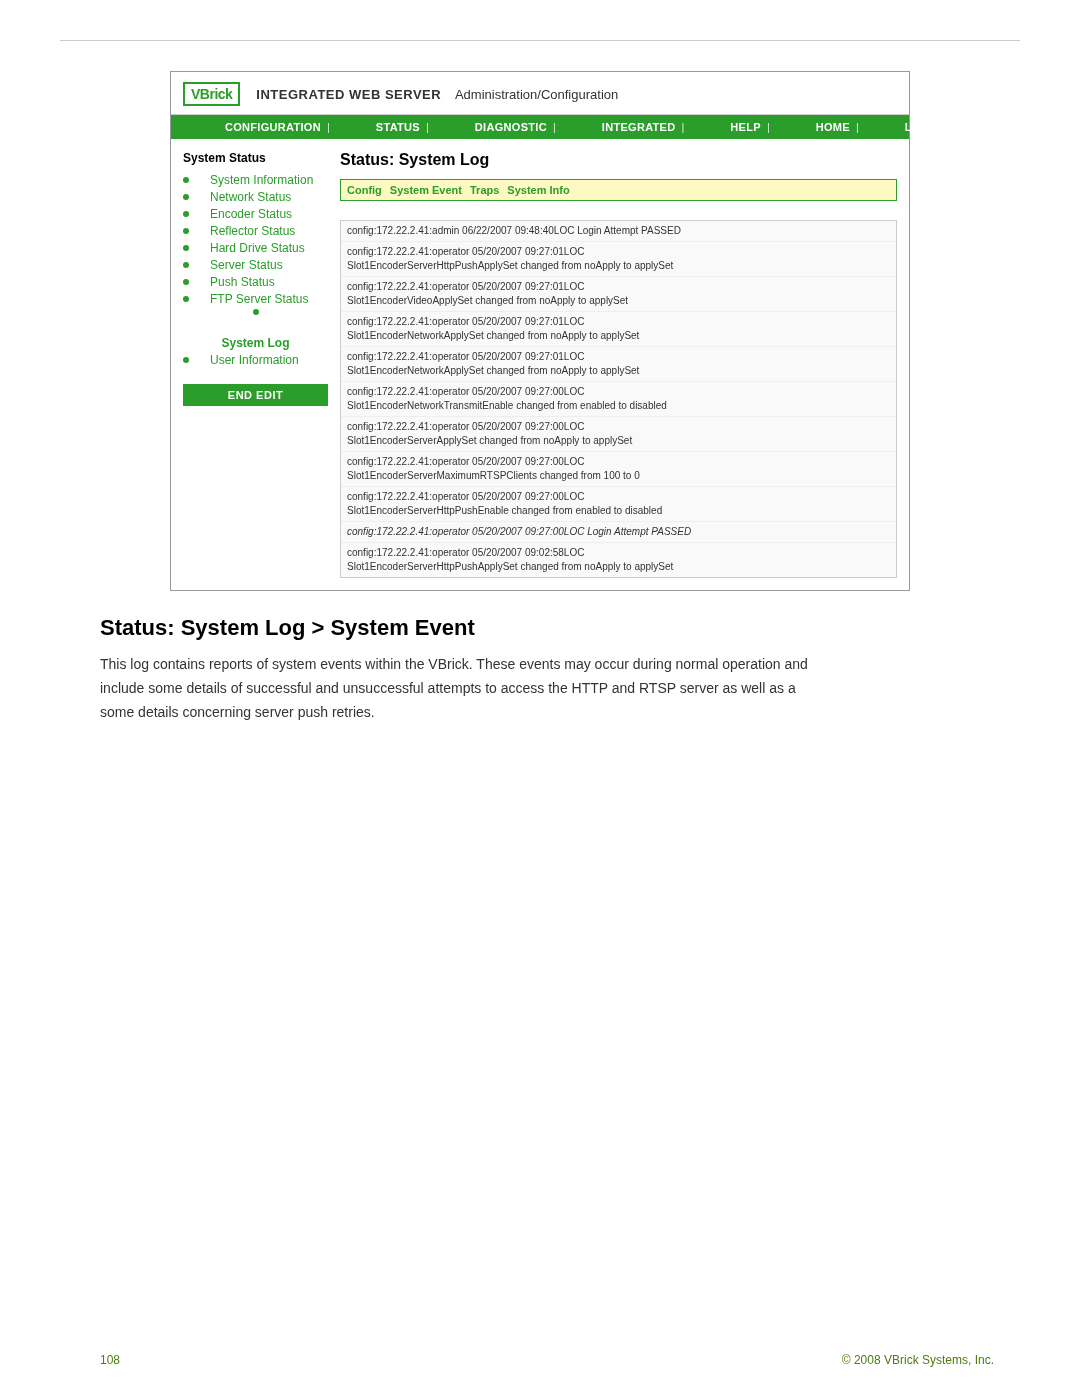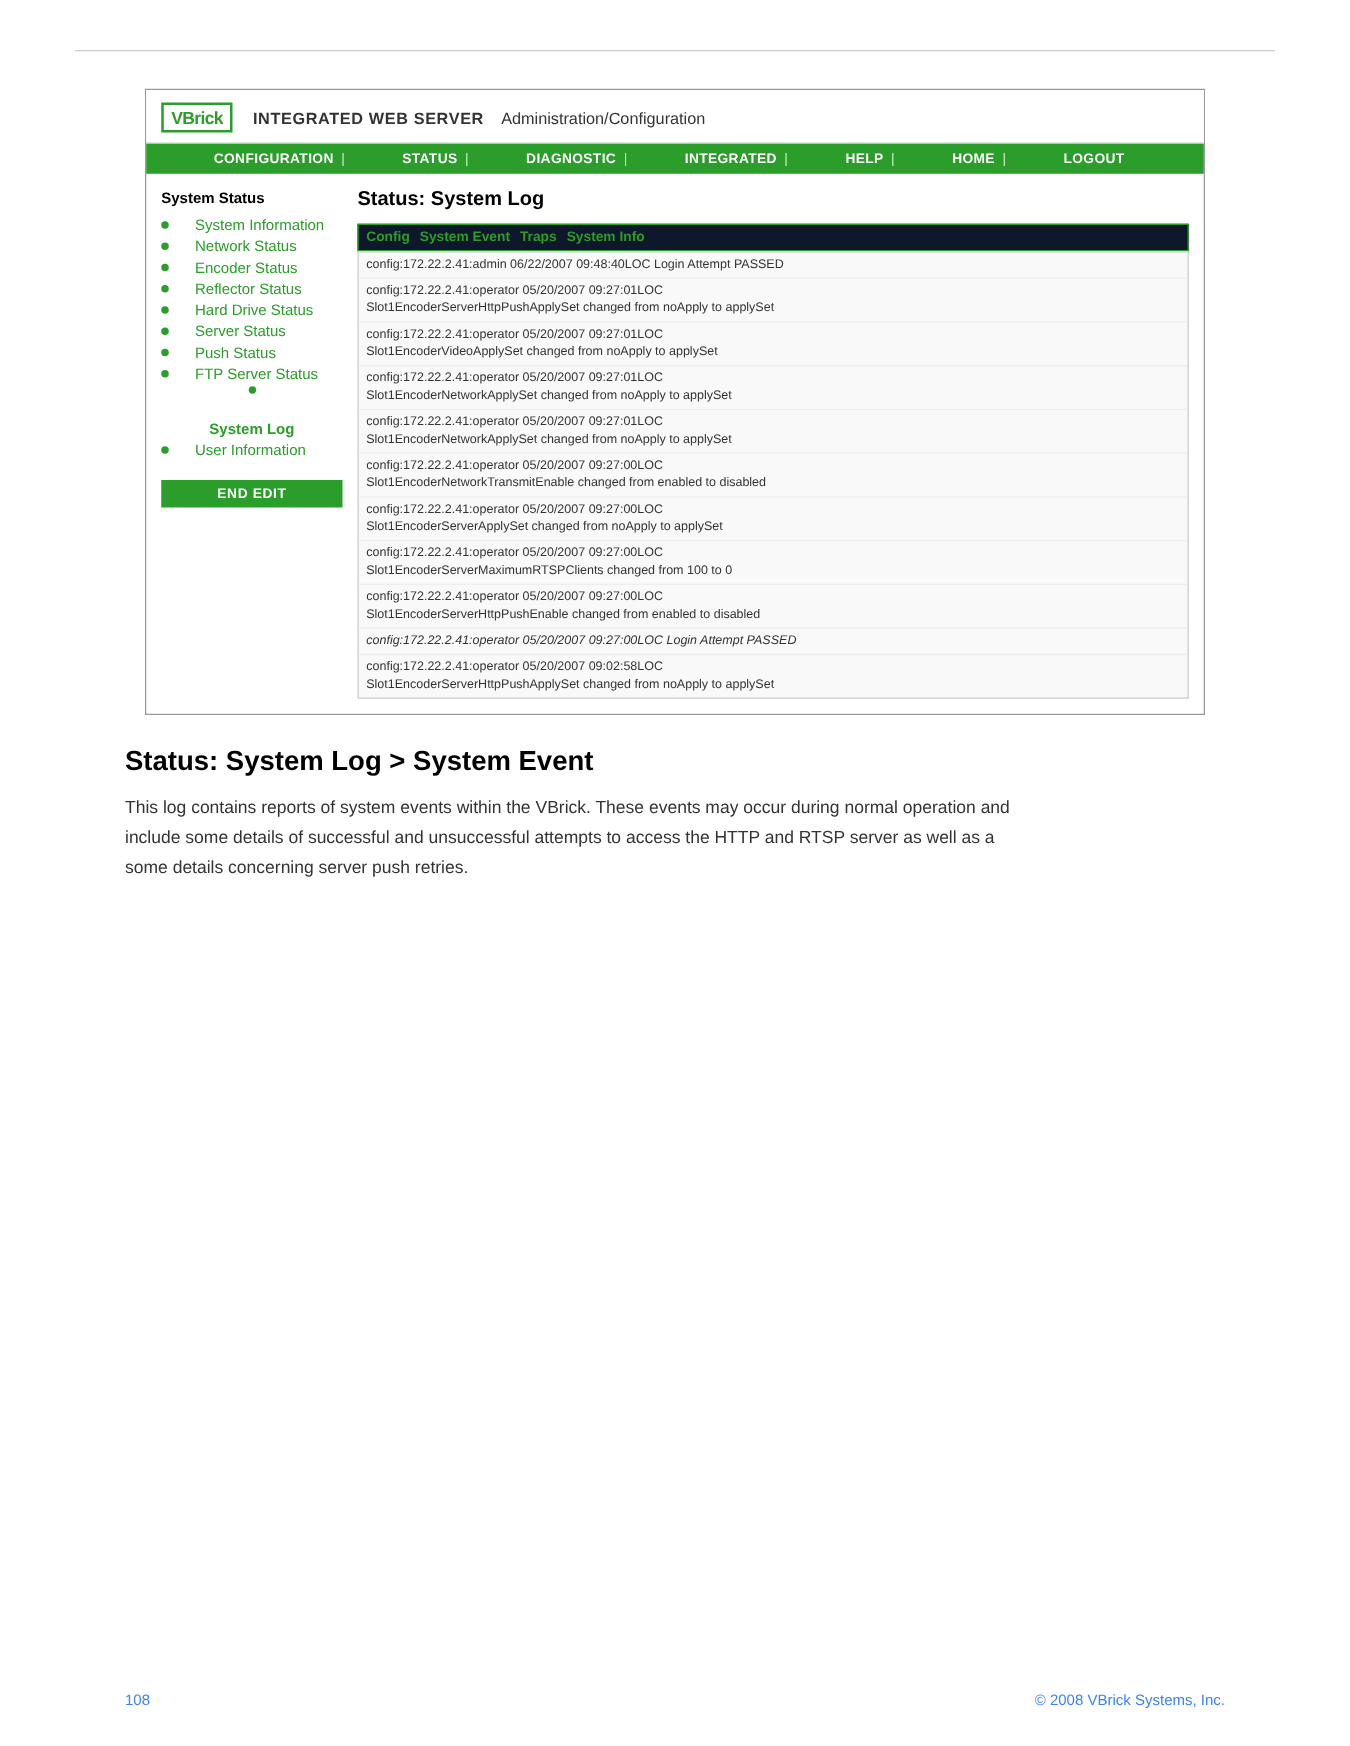--- a/index.html
+++ b/index.html
@@ -21,21 +21,21 @@
 
     
     .page-wrapper {
       margin: 30px 100px;
     }
 
     
     .browser-frame {
       border: 1px solid #999;
       background: #fff;
-      width: 848px;
+      width: 740px;
       margin: 0 auto;
     }
 
     
     .browser-header {
       background: #fff;
       padding: 10px 12px 8px 12px;
       border-bottom: 1px solid #ccc;
       display: flex;
       align-items: center;
@@ -159,24 +159,24 @@
 
     .panel-title {
       font-size: 16px;
       font-weight: bold;
       margin-bottom: 10px;
       color: #000;
     }
 
     
     .tab-bar {
-      background: #0f172a;
+      background: #fef9c3;
       border: 1px solid #2a9d2a;
       padding: 4px 6px;
-      margin-bottom: 0;
+      margin-bottom: 19px;
       display: flex;
       gap: 8px;
     }
 
     .tab-item {
       font-size: 11px;
       font-weight: bold;
       color: #2a9d2a;
       cursor: pointer;
       text-decoration: none;
@@ -213,25 +213,25 @@
       color: #333;
       line-height: 1.7;
       max-width: 720px;
     }
 
     
     .page-footer {
       position: absolute;
       bottom: 30px;
       left: 100px;
-      right: 100px;
+      right: 86px;
       display: flex;
       justify-content: space-between;
       font-size: 12px;
-      color: #3b82f6;
+      color: #4d7c0f;
     }
   </style>
 </head>
 <body>
 
 <div class="top-rule"></div>
 
 <div class="page-wrapper">
 
   <div class="browser-frame">

